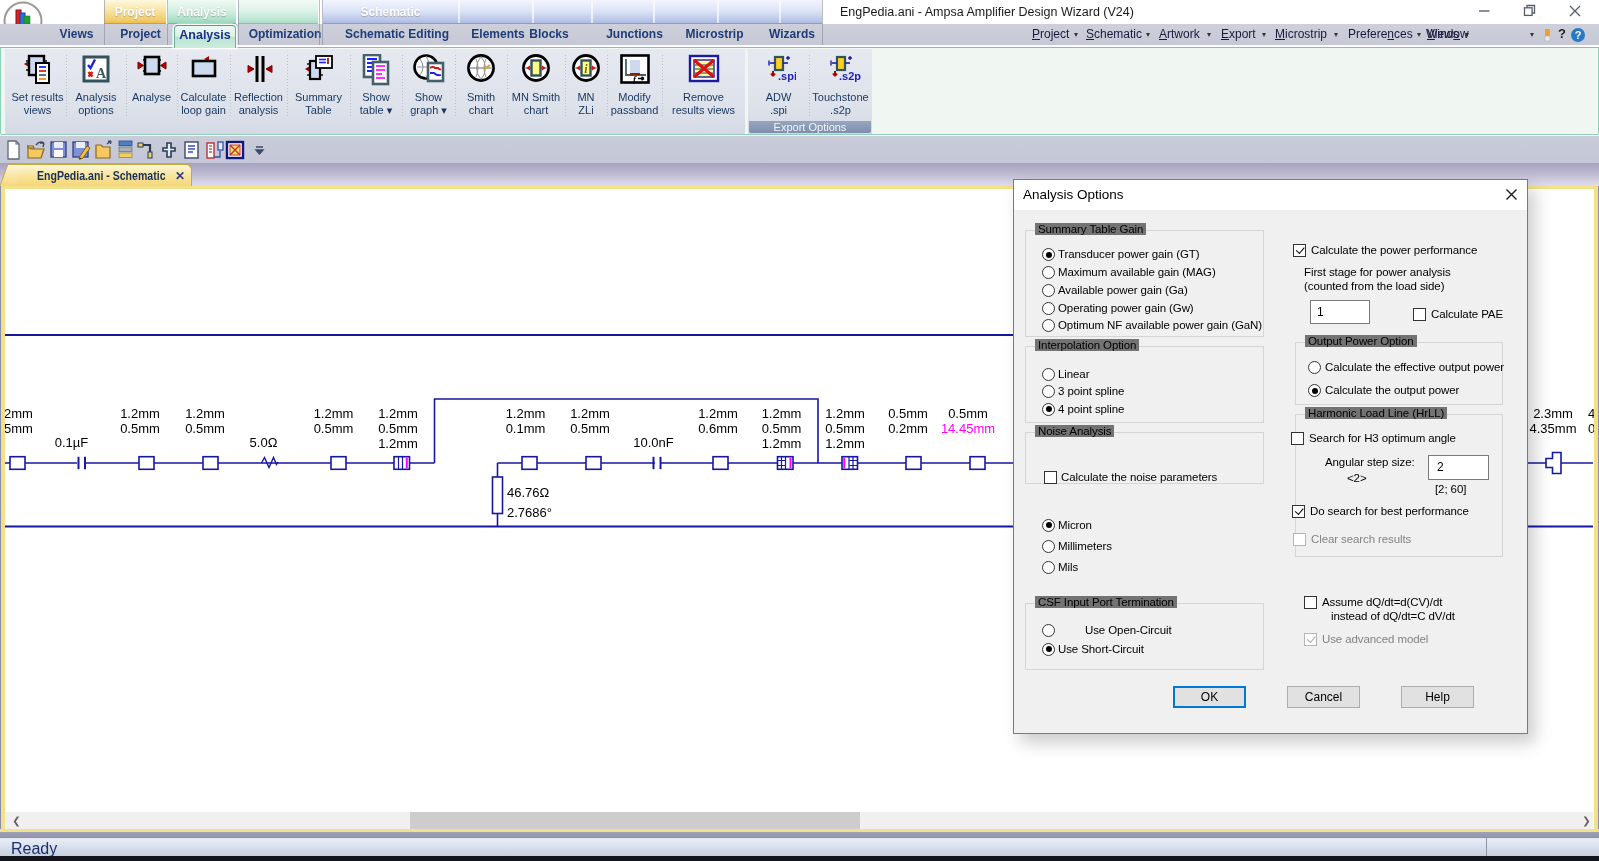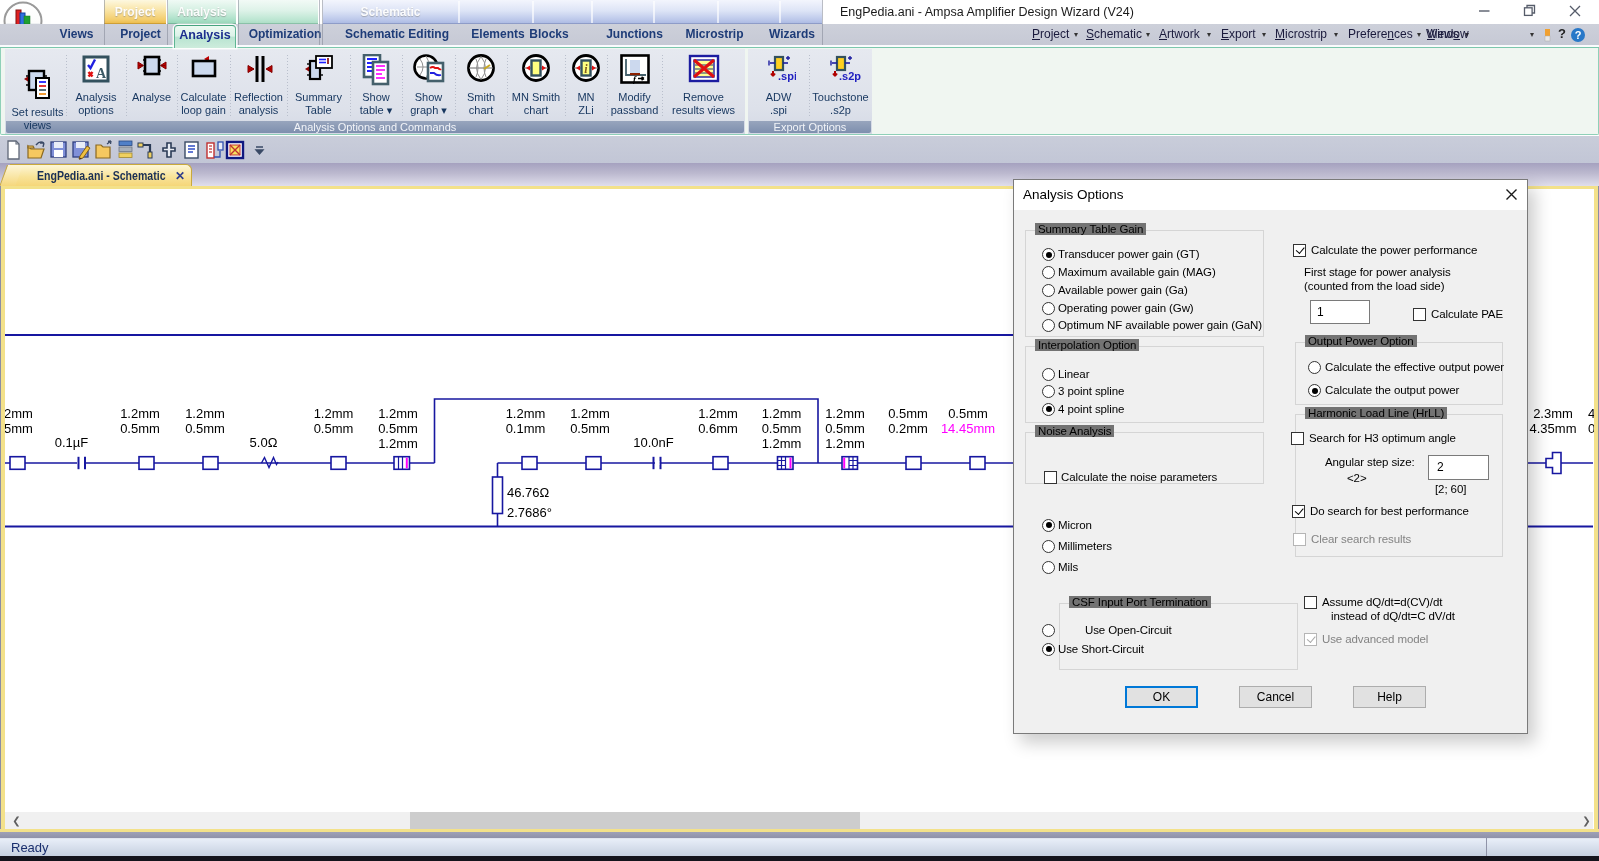--- a/index.html
+++ b/index.html
@@ -41,39 +41,39 @@
 #schemwrap { left:0; top:189px; width:1599px; height:643px; background:#fff; }
 #schemborderL { left:0; top:186px; width:5px; height:646px; background:#f3e18a; border-left:1px solid #8a8da5; }
 #schemborderR { left:1594px; top:186px; width:5px; height:646px; background:#f3e18a; border-right:1px solid #8a8da5; }
 #schemborderB { left:0; top:829px; width:1599px; height:3px; background:#f3e18a; }
 #hscroll { left:5px; top:812px; width:1588px; height:17px; background:#f0f0f0; }
 #hthumb { left:410px; top:812px; width:450px; height:17px; background:#cdcdcd; }
 .scrarr { top:812px; width:17px; height:17px; color:#606060; font-size:10px; text-align:center; line-height:17px; }
 #gapstrip { left:0; top:832px; width:1599px; height:6px; background:linear-gradient(#9fa1b6,#8f92a9); }
 
 #statusbar { left:0; top:838px; width:1599px; height:18px; background:linear-gradient(#e8eef8,#c6d0e0); border-top:1px solid #e0e4ee; }
-#statusbar .r { position:absolute; left:11px; top:1px; font-size:13px; color:#1a2f6e; }
+#statusbar .r { position:absolute; left:11px; top:1px; font-size:16px; color:#1a2f6e; }
 #statussep { left:1486px; top:838px; width:1px; height:18px; background:#8f93a8; }
 #bottombar { left:0; top:856px; width:1599px; height:5px; background:#14141c; }
 
 #dlg { left:1013px; top:179px; width:515px; height:555px; background:#f0f0f0; border:1px solid #7a7a7a; box-shadow:7px 9px 16px rgba(0,0,0,0.20); z-index:10; }
 #dlgtitle { position:absolute; left:0; top:0; width:100%; height:30px; background:#fff; }
 #dlgtitle .t { position:absolute; left:9px; top:7px; font-size:13.5px; color:#000; }
 .grp { position:absolute; border:1px solid #d5d5d5; }
 .grp > .gt { position:absolute; left:9px; top:-8px; background:#737373; padding:0 3px; font-size:11.5px; letter-spacing:-0.1px; color:#000; white-space:nowrap; }
 .dl { position:absolute; font-size:11.5px; letter-spacing:-0.1px; color:#000; white-space:nowrap; }
 .gray { color:#838383; }
 .radio { position:absolute; width:13px; height:13px; border:1px solid #333; border-radius:50%; background:#fff; }
 .radio.on::after { content:""; position:absolute; left:2.5px; top:2.5px; width:6px; height:6px; border-radius:50%; background:#000; }
 .chk { position:absolute; width:13px; height:13px; border:1px solid #333; background:#fff; }
 .chk.dis { border-color:#b5b5b5; }
 .chk.on::after { content:""; position:absolute; left:1.5px; top:2px; width:7px; height:3.5px; border-left:1.7px solid #000; border-bottom:1.7px solid #000; transform:rotate(-50deg); }
 .chk.on.dis::after { border-color:#a8a8a8; }
 .inp { position:absolute; background:#fff; border:1px solid #7a7a7a; font-size:12px; padding-left:6px; }
-.dbtn { position:absolute; width:73px; height:22px; background:#e1e1e1; border:1px solid #adadad; font-size:12px; text-align:center; line-height:20px; }
+.dbtn { position:absolute; width:73px; height:22px; background:#e1e1e1; border:1px solid #adadad; font-size:12px; text-align:center; line-height:20px;margin-left:48px; }
 .dbtn.focus { border:2px solid #0078d7; line-height:18px; }
 </style>
 </head>
 <body>
 
 <div class="abs" id="titlestrip"></div>
 <div class="abs" id="apptitle">EngPedia.ani - Ampsa Amplifier Design Wizard (V24)</div>
 <svg class="abs" style="left:1470px;top:0;" width="120" height="22" viewBox="0 0 120 22">
     <line x1="9" y1="11" x2="19.5" y2="11" stroke="#565c6a" stroke-width="1.4"></line>
     <rect x="54.5" y="7.8" width="7.6" height="7.6" fill="none" stroke="#565c6a" stroke-width="1.3"></rect>
@@ -150,22 +150,21 @@
 <div class="abs" id="ribbon"></div>
 <div class="abs" id="ribtopwhite"></div>
 <div class="abs" id="ribtopmint"></div>
 <div class="abs ctxedge" style="left:103.5px;"></div>
 <div class="abs ctxedge" style="left:166.5px;"></div>
 <div class="abs ctxedge" style="left:237.5px;"></div>
 <div class="abs ctxedge" style="left:318.5px;"></div>
 <div class="abs ctxedge" style="left:322px;"></div>
 <div class="abs ctxedge" style="left:822px;"></div>
 <div class="abs rgroup" style="left:5px;width:740px;">
-  <div class="gcaption">Analysis Options and Commands</div>
-  <div class="rbtn" style="left:2px;width:61px;margin-top:15px;">
+  <div class="rbtn" style="left:2px;width:61px;">
       <span class="ic"><svg width="30" height="32" viewBox="0 0 30 32">
     <rect x="6" y="2" width="15" height="19" fill="#ccd9ee" stroke="#000" stroke-width="2.4"></rect>
     <line x1="3" y1="7" x2="6" y2="7" stroke="#000" stroke-width="1.5"></line>
           <line x1="3" y1="16" x2="6" y2="16" stroke="#000" stroke-width="1.5"></line>
     <line x1="21" y1="7" x2="24" y2="7" stroke="#000" stroke-width="1.5"></line>
           <line x1="21" y1="16" x2="24" y2="16" stroke="#000" stroke-width="1.5"></line>
     <path d="M1,10 L5,7.5 L5,12.5 Z" fill="#8b0000"></path>
     <rect x="13" y="9" width="13" height="20" fill="#fff" stroke="#000" stroke-width="2"></rect>
     <line x1="16" y1="13" x2="23" y2="13" stroke="#2020ff" stroke-width="1.8"></line>
     <line x1="16" y1="17" x2="23" y2="17" stroke="#e02020" stroke-width="1.8"></line>
@@ -563,21 +562,21 @@
   <div class="chk" style="left:30px;top:291px;"></div>
     <div class="dl" style="left:47px;top:291px;">Calculate the noise parameters</div>
 
   <div class="radio on" style="left:28px;top:338.5px;"></div>
     <div class="dl" style="left:44px;top:338.5px;">Micron</div>
   <div class="radio" style="left:28px;top:359.5px;"></div>
     <div class="dl" style="left:44px;top:359.5px;">Millimeters</div>
   <div class="radio" style="left:28px;top:380.5px;"></div>
     <div class="dl" style="left:44px;top:380.5px;">Mils</div>
 
-  <div class="grp" style="left:11px;top:423px;width:239px;height:67px;margin-left:34px;">
+  <div class="grp" style="left:11px;top:423px;width:239px;height:67px;">
       <div class="gt">CSF Input Port Termination</div>
     </div>
   <div class="radio" style="left:28px;top:443.5px;"></div>
     <div class="dl" style="left:44px;top:443.5px;margin-left:27px;">Use Open-Circuit</div>
   <div class="radio on" style="left:28px;top:462.5px;"></div>
     <div class="dl" style="left:44px;top:462.5px;">Use Short-Circuit</div>
 
   <div class="chk on" style="left:279px;top:64px;"></div>
     <div class="dl" style="left:297px;top:64px;">Calculate the power performance</div>
   <div class="dl" style="left:290px;top:86px;">First stage for power analysis</div>

